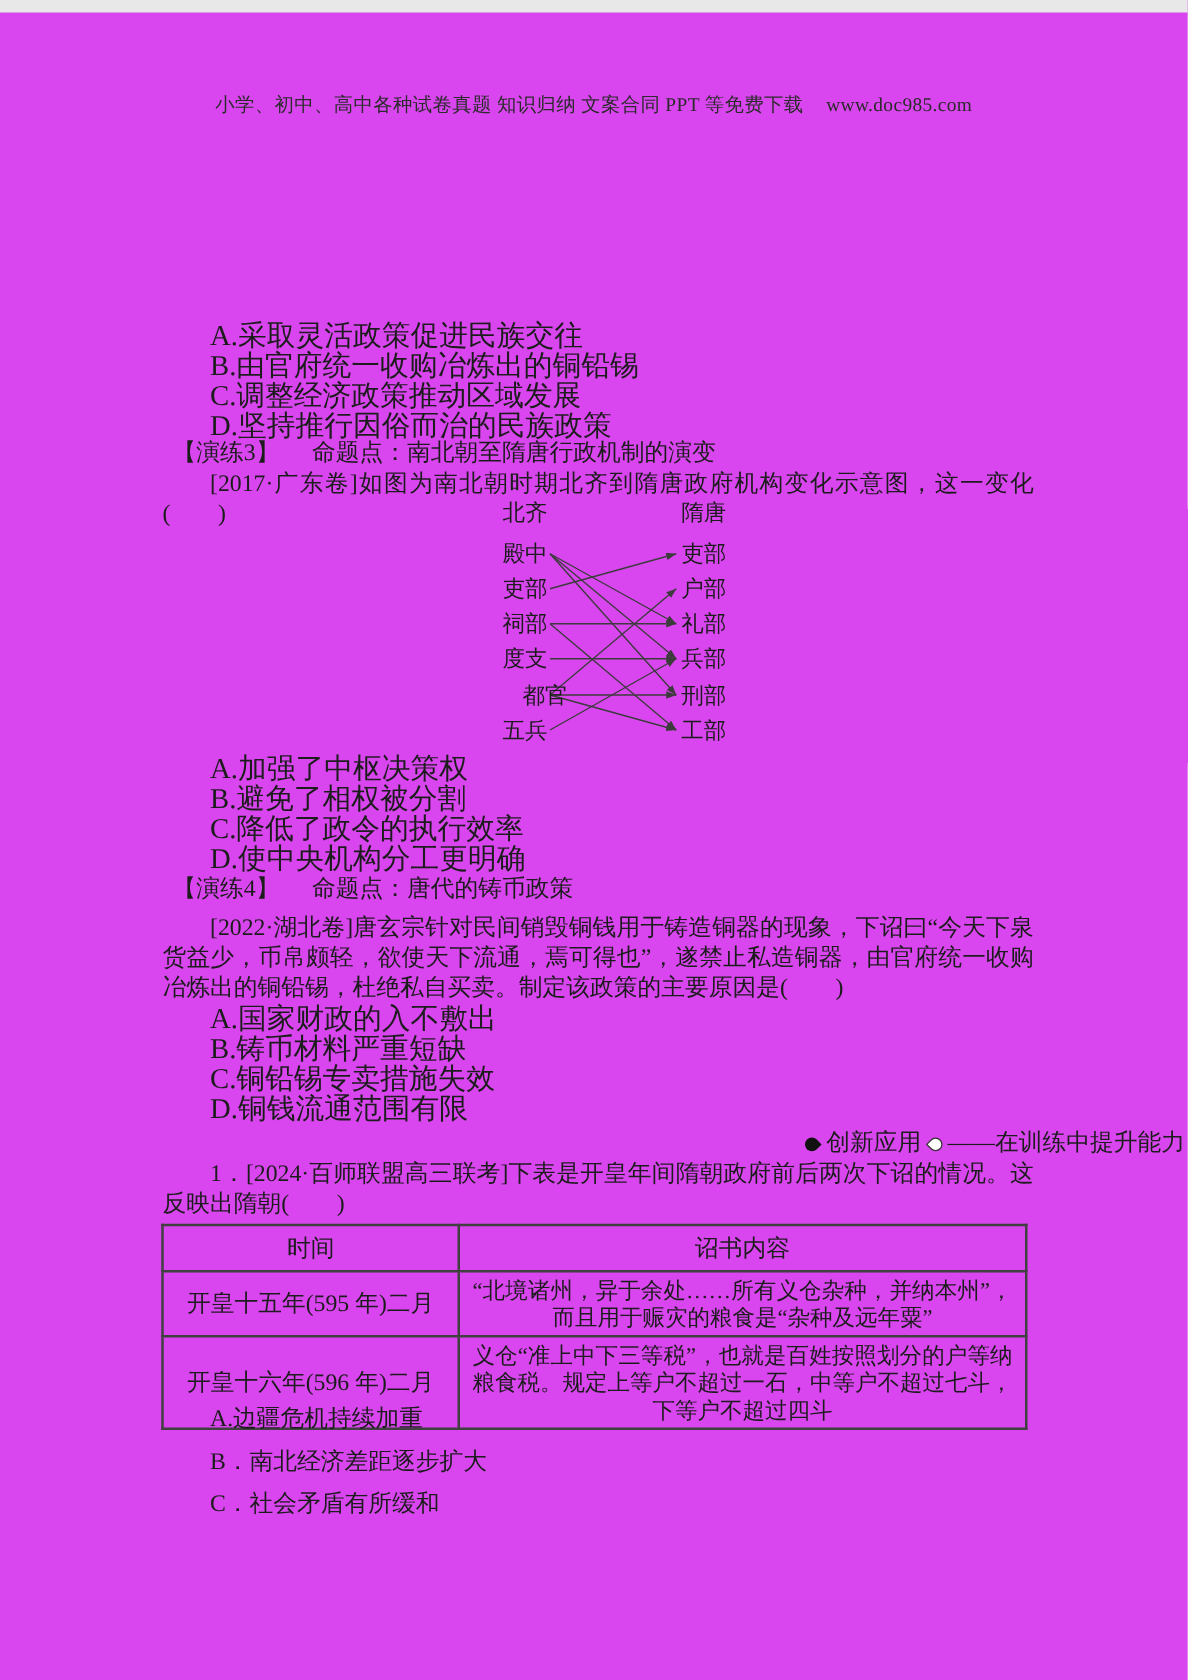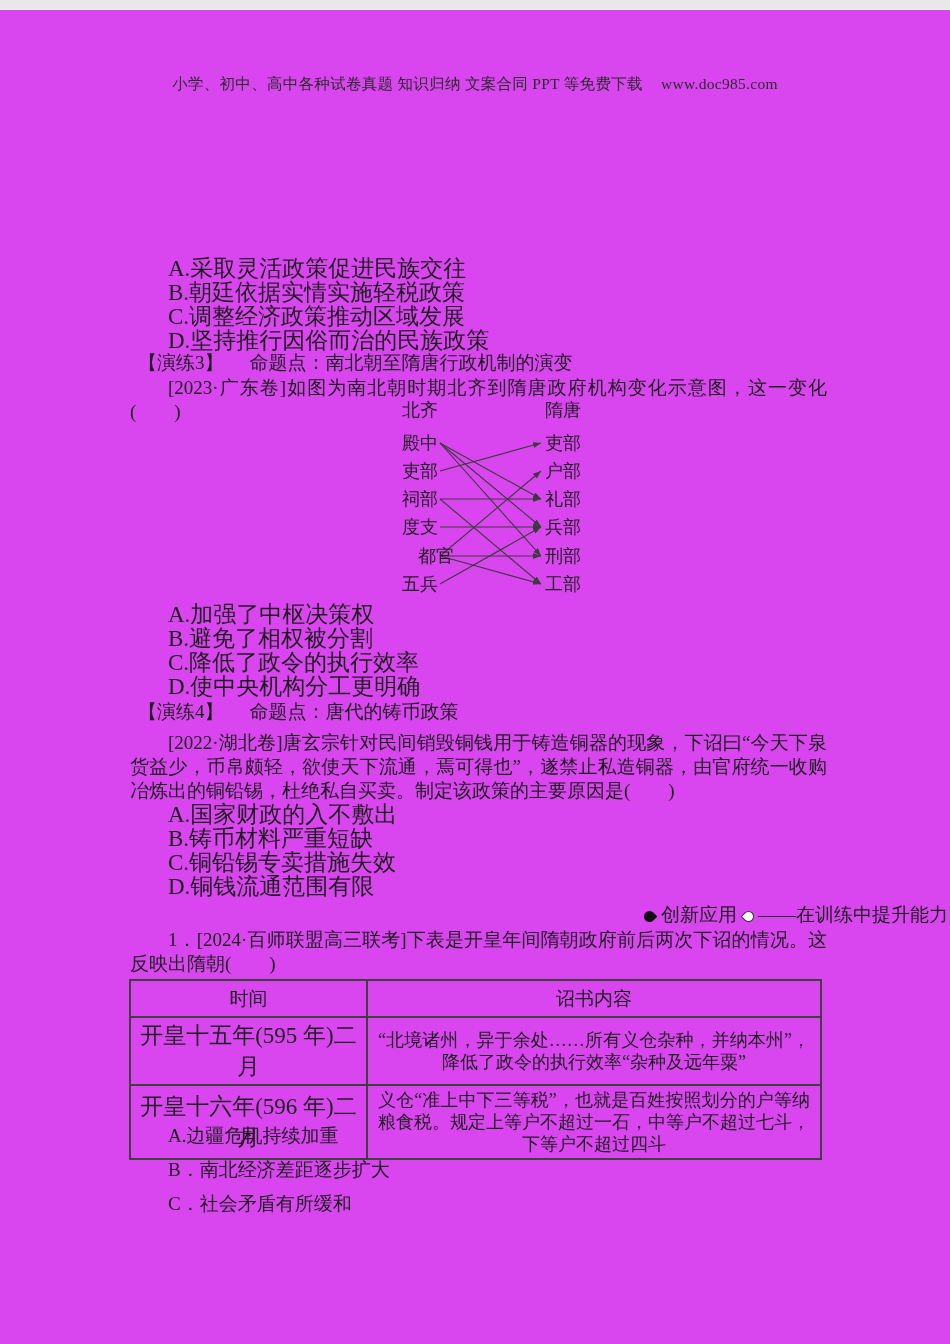--- a/index.html
+++ b/index.html
@@ -42,50 +42,50 @@
   
   .decree-table{
     position:absolute;left:129px;top:969px;width:693px;border-collapse:collapse;
     font-size:18px;table-layout:fixed;
   }
   .decree-table th,.decree-table td{
     border:2px solid #404040;padding:2px 8px;vertical-align:middle;
   }
   .decree-table th{font-weight:normal;font-size:19px;height:31px;text-align:center;}
   .decree-table .col-time{width:237px;}
-  .decree-table td.time-cell{text-align:center;font-size:23px;}
+  .decree-table td.time-cell{text-align:center;font-size:19px;}
   .decree-table td.content-cell{
     text-align:justify;text-align-last:center;line-height:22px;padding:3px 10px;
   }
   .decree-table tr.row1 td{height:44px;}
   .decree-table tr.row2 td{height:66px;}
 </style>
 </head>
 <body>
 
 <div class="page">
 
   <div class="site-header">
     <span>小学、初中、高中各种试卷真题 知识归纳 文案合同 PPT 等免费下载</span>
     <span class="url">www.doc985.com</span>
   </div>
 
 
   <div class="opts" style="top:247px;">
       <div>A.采取灵活政策促进民族交往</div>
-      <div>B.朝廷依据实情实施轻税政策</div>
+      <div>B.由官府统一收购冶炼出的铜铅锡</div>
       <div>C.调整经济政策推动区域发展</div>
       <div>D.坚持推行因俗而治的民族政策</div>
     </div>
 
   <div class="drill" style="top:341px;">
     <span>【演练3】</span><span class="topic">命题点：南北朝至隋唐行政机制的演变</span>
   </div>
 
-  <div class="para" style="top:366px;">[2023·广东卷]如图为南北朝时期北齐到隋唐政府机构变化示意图，这一变化(　　)</div>
+  <div class="para" style="top:366px;">[2017·广东卷]如图为南北朝时期北齐到隋唐政府机构变化示意图，这一变化(　　)</div>
 
   <div class="diagram">
     <svg id="dg-svg" width="215" height="200">
       <defs>
         <marker id="arw" markerWidth="9" markerHeight="8" refX="8" refY="3" orient="auto" markerUnits="userSpaceOnUse">
           <path d="M0,0 L8,3 L0,6 Z" fill="#3c3c3c"></path>
         </marker>
       </defs>
       <g id="dg-lines">
           <line x1="50" y1="43" x2="151" y2="99" stroke="#3c3c3c" stroke-width="1.1" marker-end="url(#arw)"></line>
@@ -152,21 +152,21 @@
       </colgroup>
     <thead>
       <tr>
         <th>时间</th>
         <th>诏书内容</th>
       </tr>
     </thead>
     <tbody id="decree-tbody">
         <tr class="row1">
           <td class="time-cell">开皇十五年(595 年)二月</td>
-          <td class="content-cell">“北境诸州，异于余处……所有义仓杂种，并纳本州”，降低了政令的执行效率“杂种及远年粟”</td>
+          <td class="content-cell">“北境诸州，异于余处……所有义仓杂种，并纳本州”，而且用于赈灾的粮食是“杂种及远年粟”</td>
         </tr>
         <tr class="row2">
           <td class="time-cell">开皇十六年(596 年)二月</td>
           <td class="content-cell">义仓“准上中下三等税”，也就是百姓按照划分的户等纳粮食税。规定上等户不超过一石，中等户不超过七斗，下等户不超过四斗</td>
         </tr>
       </tbody>
   </table>
 
   <div class="opts-wide" style="top:1109px;">
       <div>A.边疆危机持续加重</div>

